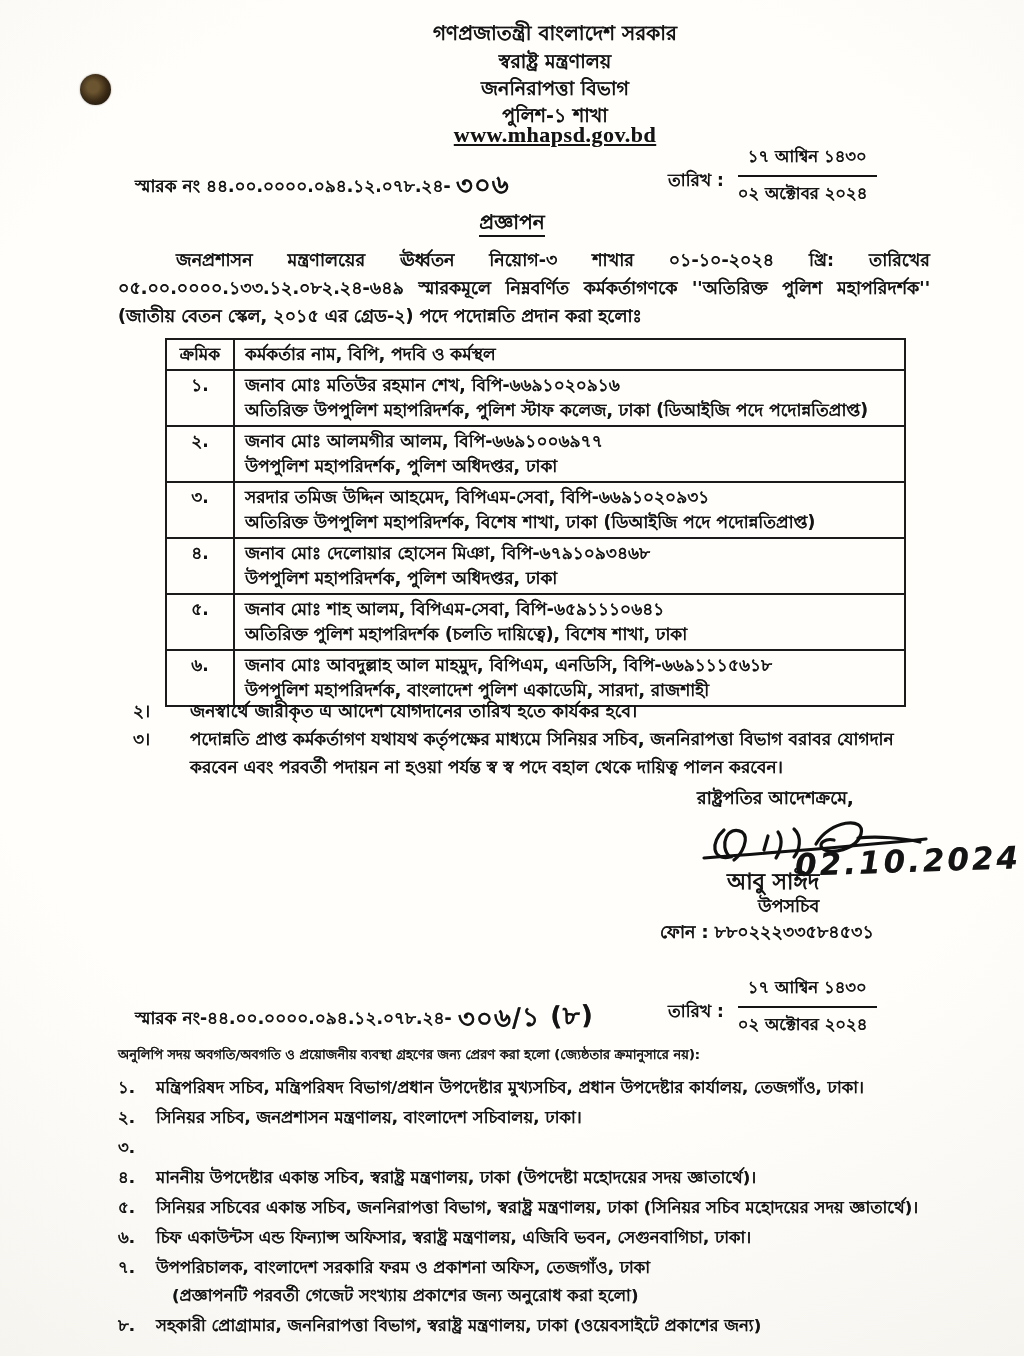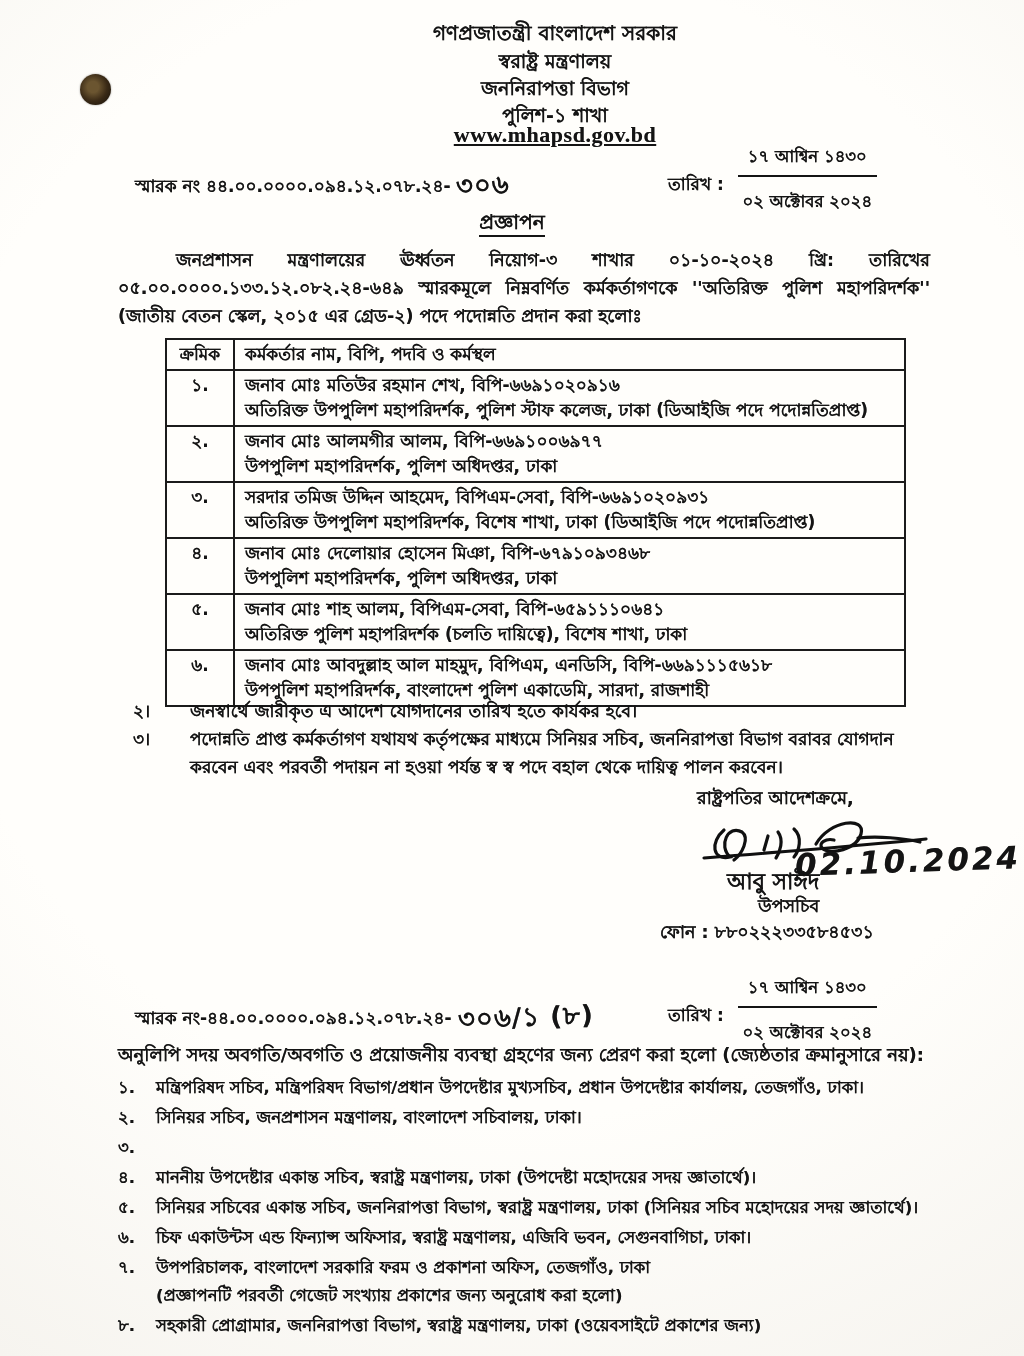--- a/index.html
+++ b/index.html
@@ -35,23 +35,23 @@
   }
   .memo-line { position:absolute; font-size:17px; font-weight:bold; white-space:nowrap; }
   .hand {
     display:inline-block;
     font-size:26px; font-weight:bold;
     transform:rotate(-2deg) translateY(2px);
     letter-spacing:1px;
   }
   .date-block { position:absolute; display:flex; align-items:center; gap:14px; }
   .date-label { font-size:17px; font-weight:bold; padding-top:10px; }
-  .date-stack { text-align:center; font-size:16.5px; font-weight:bold; }
+  .date-stack { font-size:16.5px; font-weight:bold; }
   .date-stack .top { padding:0 10px 4px 10px; border-bottom:2px solid #141414; }
-  .date-stack .bottom { padding-top:4px;margin-top:8px; }
+  .date-stack .bottom { padding-top:4px; }
   .doc-title {
     position:absolute; left:0; width:1024px; text-align:center;
     font-size:20px; font-weight:bold;
   }
   .doc-title span { border-bottom:2.5px solid #141414; padding-bottom:1px; }
   .para {
     position:absolute; left:118px; width:812px;
     font-size:17.5px; font-weight:bold; line-height:28px;
     text-align:justify; text-indent:58px;
   }
@@ -80,24 +80,24 @@
   }
   .sig-name { position:absolute; left:727px; top:864px; font-size:22px; font-weight:bold; }
   .sig-desig { position:absolute; left:758px; top:893px; font-size:17.5px; font-weight:bold; }
   .sig-phone { position:absolute; left:660px; top:919px; font-size:17.5px; font-weight:bold; }
   .sig-email {
     position:absolute; left:653px; top:942px;
     font-family:"Liberation Serif","DejaVu Serif",serif;
     font-size:21px; font-weight:bold; letter-spacing:.3px;
   }
   .dist { position:absolute; left:118px; top:1042px; width:810px; font-weight:bold; }
-  .dist-intro { font-size:18px; line-height:26px; margin-bottom:8px; }
+  .dist-intro { font-size:13px; line-height:26px; margin-bottom:8px; }
   .dist-item { display:flex; font-size:16.5px; line-height:24px; margin-bottom:6px; }
   .dist-item .num { width:38px; flex:0 0 38px; }
-  .dist-sub { margin:-2px 0 6px 38px; font-size:16.5px; line-height:24px; }
+  .dist-sub { margin:-2px 0 6px 54px; font-size:16.5px; line-height:24px; }
 </style>
 </head>
 <body>
 
 <div class="page">
 
   <div class="punch-dot"></div>
 
   <div class="center-head bn h1" style="top:18px;">গণপ্রজাতন্ত্রী বাংলাদেশ সরকার</div>
   <div class="center-head bn h2" style="top:47px;">স্বরাষ্ট্র মন্ত্রণালয়</div>

